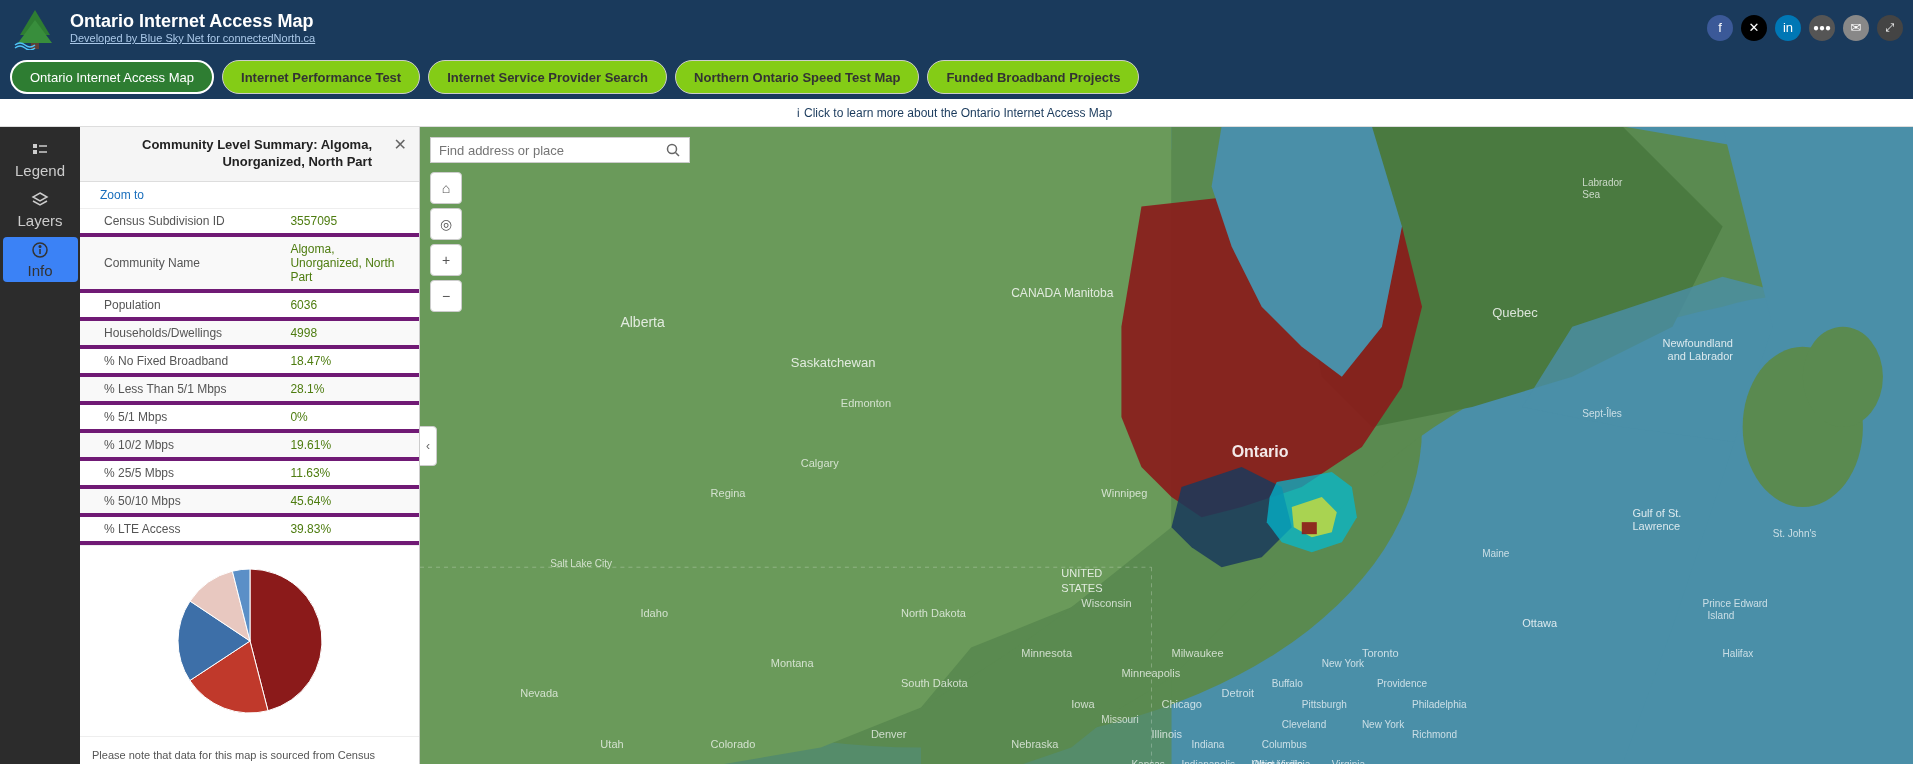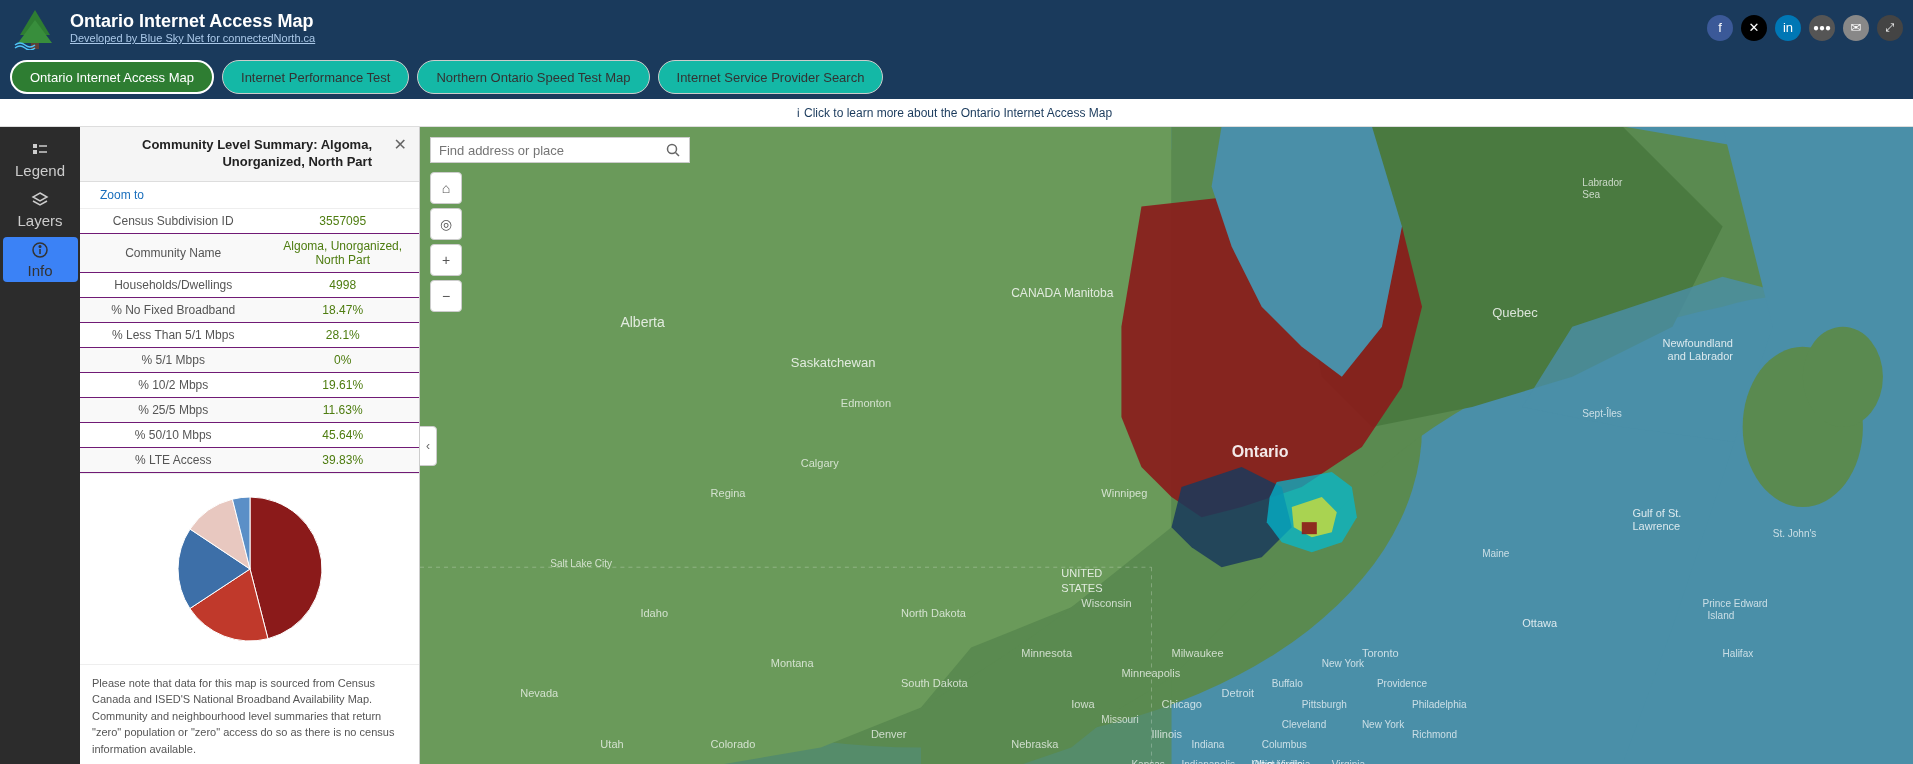--- a/index.html
+++ b/index.html
@@ -78,23 +78,24 @@
       font-weight: 500;
       padding: 0 18px;
       white-space: nowrap;
     }
     .nav-btn.active {
       background: #2e7d32;
       color: white;
       border: 2px solid white;
     }
     .nav-btn.inactive {
-      background: #14b8a6;
+      background: #84cc16;
       color: #333;
       border: 1px solid #ccc;
+      font-weight: bold;
     }
 
     
     #info-bar {
       background: white;
       height: 28px;
       display: flex;
       align-items: center;
       justify-content: center;
       font-size: 12px;
@@ -177,25 +178,24 @@
       color: #1a6fbd;
       font-size: 12px;
       cursor: pointer;
     }
     #data-table {
       width: 100%;
       border-collapse: collapse;
     }
     #data-table tr:nth-child(even) { background: #f9f9f9; }
     #data-table td {
-      padding: 5px 10px;
-      border-bottom: 1px solid #701a75;
+      padding: 5px 24px;
+      border-bottom: 4px solid #701a75;
       font-size: 12px;
       color: #333;
-      text-align: center;
     }
     #data-table td:first-child { color: #555; width: 55%; }
     #data-table td:last-child { font-weight: 500; color: #4d7c0f; }
 
     
     #chart-area {
       padding: 15px;
       display: flex;
       justify-content: center;
       border-top: 1px solid #eee;
@@ -315,22 +315,23 @@
     <div class="social-icon linkedin">in</div>
     <div class="social-icon" style="background:#555; font-size:10px;">●●●</div>
     <div class="social-icon mail">✉</div>
     <div class="social-icon" style="background:#444; font-size:11px;">⤢</div>
   </div>
 </div>
 
 <div id="nav-bar">
   <button class="nav-btn active">Ontario Internet Access Map</button>
   <button class="nav-btn inactive">Internet Performance Test</button>
+  <button class="nav-btn inactive">Internet Service Provider Search</button>
   <button class="nav-btn inactive">Northern Ontario Speed Test Map</button>
-  <button class="nav-btn inactive">Internet Service Provider Search</button>
+  <button class="nav-btn inactive">Funded Broadband Projects</button>
 </div>
 
 <div id="info-bar">
   <span>ℹ</span>
   <span>Click to learn more about the Ontario Internet Access Map</span>
 </div>
 
 <div id="main">
 
   <div id="sidebar">
@@ -369,20 +370,24 @@
 
     <table id="data-table">
       <tbody id="data-table-body">
       <tr>
             <td>Census Subdivision ID</td>
             <td>3557095</td>
           </tr>
           <tr>
             <td>Community Name</td>
             <td>Algoma, Unorganized, North Part</td>
+          </tr>
+          <tr>
+            <td>Population</td>
+            <td>6036</td>
           </tr>
           <tr>
             <td>Households/Dwellings</td>
             <td>4998</td>
           </tr>
           <tr>
             <td>% No Fixed Broadband</td>
             <td>18.47%</td>
           </tr>
           <tr>

